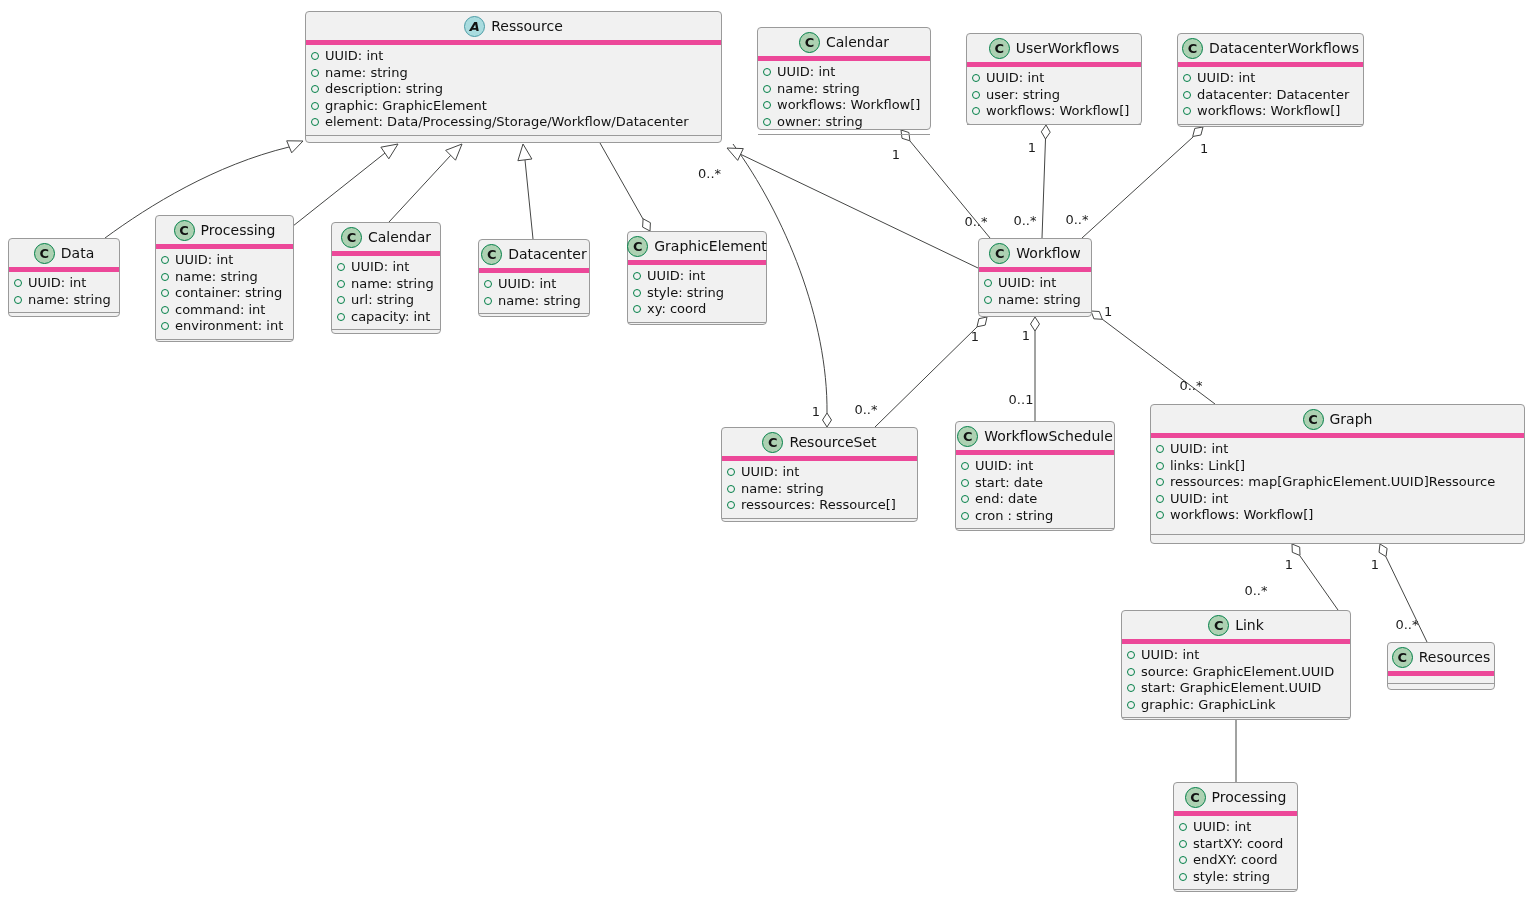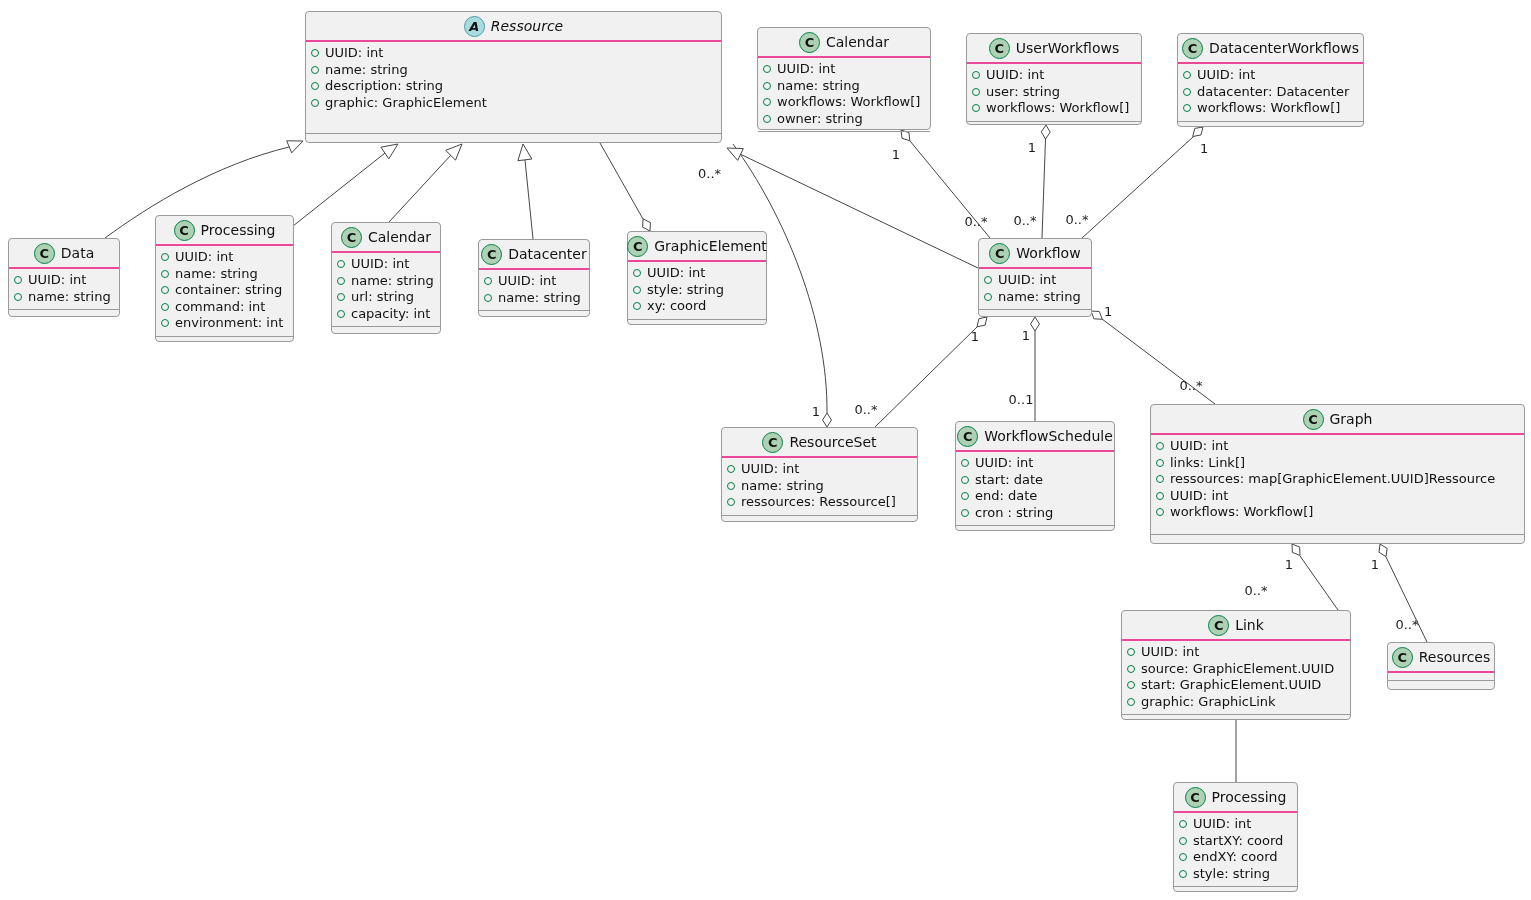--- a/index.html
+++ b/index.html
@@ -20,23 +20,23 @@
     height:28px;flex:0 0 28px;display:flex;align-items:center;justify-content:center;
     gap:6px;font-size:14px;white-space:nowrap;
   }
   .badge{
     display:inline-flex;width:21px;height:21px;border-radius:50%;
     align-items:center;justify-content:center;
     font-size:13px;font-weight:bold;flex:0 0 21px;box-sizing:border-box;
   }
   .badge.cls{background:#ADD1B2;border:1px solid #038048;}
   .badge.abs{background:#A9DCDF;border:1px solid #4A9BA5;font-style:italic;}
-  .uml-name.italic{font-style:italic;}
+  .uml-name.italic{}
   .uml-attrs{
-    border-top:2px solid #ec4899;border-bottom:1px solid #9a9a9a;
+    border-top:5px solid #ec4899;border-bottom:1px solid #9a9a9a;
     padding:3px 5px 4px 5px;font-size:13px;line-height:16.5px;flex:1 1 auto;
   }
   .attr{display:flex;align-items:center;white-space:nowrap;}
   .dot{
     display:inline-block;width:6px;height:6px;border:1.5px solid #038048;
     border-radius:50%;margin-right:6px;flex:0 0 6px;background:transparent;
   }
   .uml-footer{flex:0 0 8px;}
 
   
@@ -133,20 +133,24 @@
         <span>name: string</span>
       </div>
     <div class="attr">
         <span class="dot"></span>
         <span>description: string</span>
       </div>
     <div class="attr">
         <span class="dot"></span>
         <span>graphic: GraphicElement</span>
       </div>
+    <div class="attr">
+        <span class="dot"></span>
+        <span>element: Data/Processing/Storage/Workflow/Datacenter</span>
+      </div>
   </div>
   <div class="uml-footer"></div>
 </div>
 
 <div class="uml-box" id="box-calendar">
   <div class="uml-title">
     <span class="badge cls">C</span>
     <span class="uml-name">Calendar</span>
   </div>
   <div class="uml-attrs">

